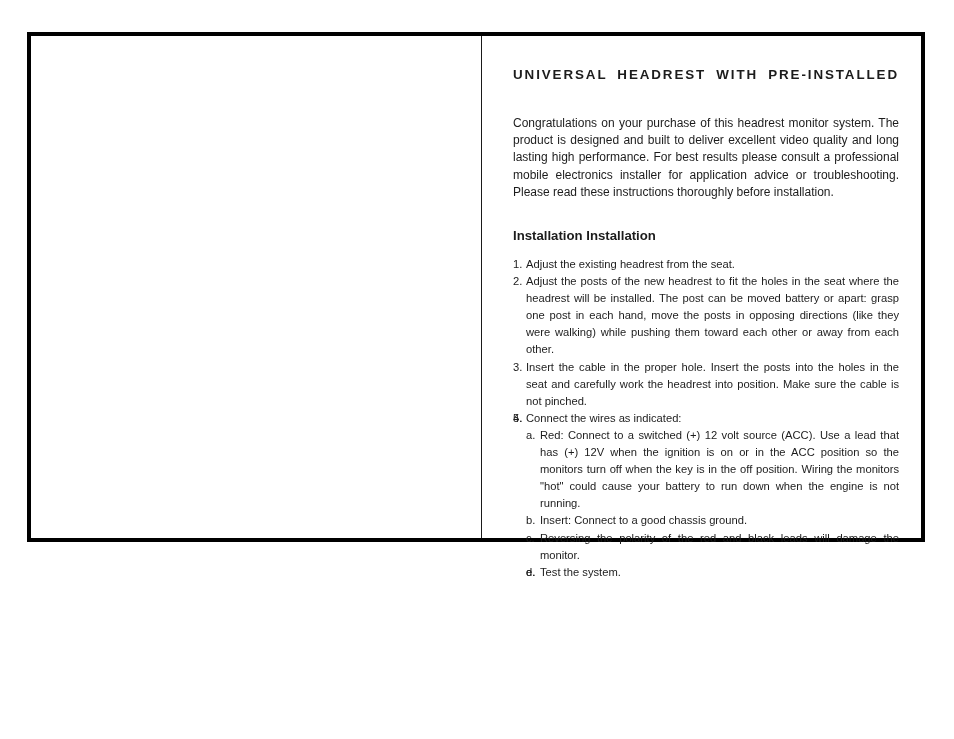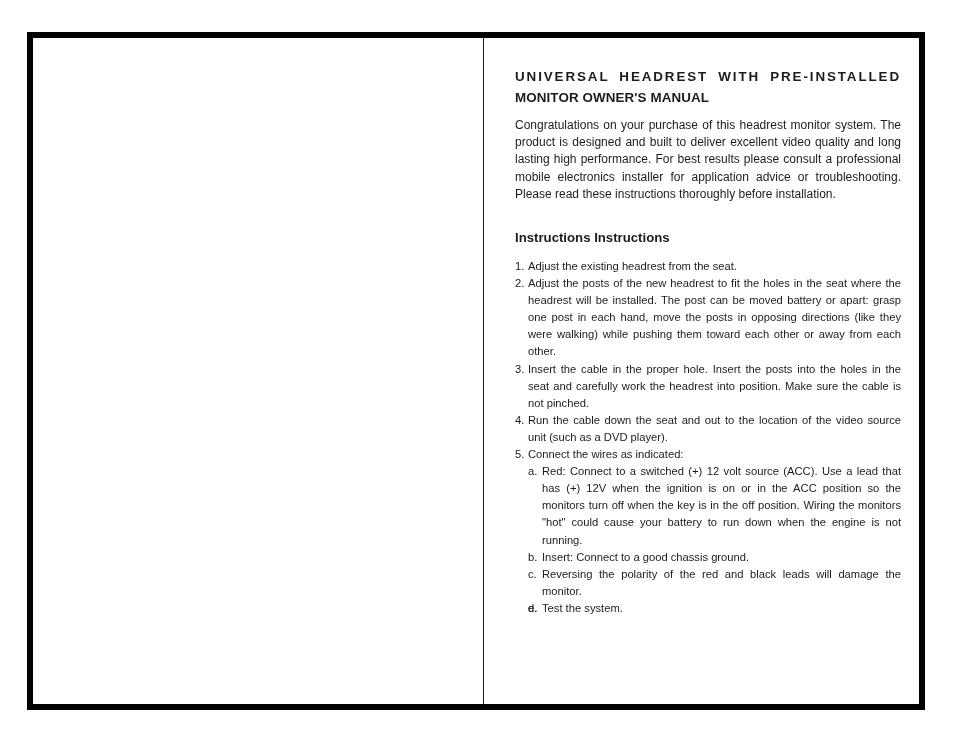--- a/index.html
+++ b/index.html
@@ -8,22 +8,22 @@
       background: #ffffff;
       width: 954px;
       height: 739px;
       overflow: hidden;
     }
     .spread {
       position: absolute;
       left: 27px;
       top: 32px;
       width: 898px;
-      height: 678px;
-      border: 6px solid #000000;
+      height: 510px;
+      border: 4px solid #000000;
       box-sizing: border-box;
     }
     .divider {
       position: absolute;
       left: 450px;
       top: 0;
       width: 1px;
       height: 100%;
       background: #1a1a1a;
     }
@@ -125,43 +125,41 @@
 </head>
 <body>
 
 <div class="spread">
   <div class="page-left"></div>
   <div class="divider"></div>
 
   <div class="page-right">
     <h1 class="title">
       <span class="title-line1">UNIVERSAL HEADREST WITH PRE-INSTALLED</span>
-      <span class="title-line2">MONITOR OWNER'S MANUAL</span>
     </h1>
 
     <p class="intro">Congratulations on your purchase of this headrest monitor system. The product is designed and built to deliver excellent video quality and long lasting high performance. For best results please consult a professional mobile electronics installer for application advice or troubleshooting. Please read these instructions thoroughly before installation.</p>
 
-    <h2 class="section-heading">Instructions Instructions</h2>
+    <h2 class="section-heading">Installation Installation</h2>
 
     <ol class="steps">
       <li class="step">
         <span class="num">1.</span>
         <span>Adjust the existing headrest from the seat.</span>
       </li>
       <li class="step">
         <span class="num">2.</span>
         <span>Adjust the posts of the new headrest to fit the holes in the seat where the headrest will be installed. The post can be moved battery or apart: grasp one post in each hand, move the posts in opposing directions (like they were walking) while pushing them toward each other or away from each other.</span>
       </li>
       <li class="step">
         <span class="num">3.</span>
         <span>Insert the cable in the proper hole. Insert the posts into the holes in the seat and carefully work the headrest into position. Make sure the cable is not pinched.</span>
       </li>
       <li class="step">
         <span class="num">4.</span>
-        <span>Run the cable down the seat and out to the location of the video source unit (such as a DVD player).</span>
       </li>
       <li class="step">
         <span class="num">5.</span>
         <span class="step-label-only">Connect the wires as indicated:</span>
       </li>
       <li>
         <ul class="substeps">
           <li class="substep">
             <span class="letter">a.</span>
             <span>Red: Connect to a switched (+) 12 volt source (ACC). Use a lead that has (+) 12V when the ignition is on or in the ACC position so the monitors turn off when the key is in the off position. Wiring the monitors "hot" could cause your battery to run down when the engine is not running.</span>

